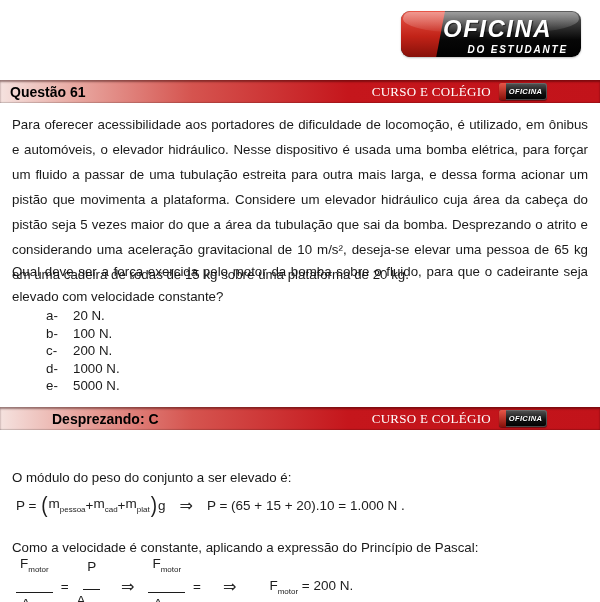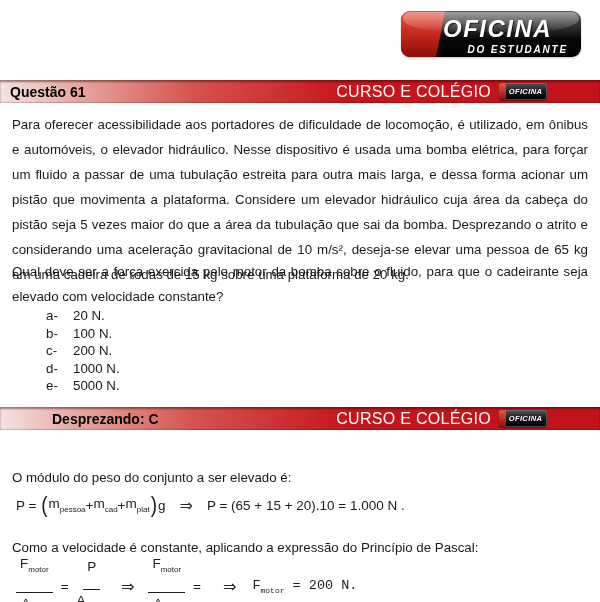--- a/index.html
+++ b/index.html
@@ -49,21 +49,21 @@
     background:linear-gradient(90deg,#f5e2df 0%,#e9aba4 12%,#d5544f 32%,#c5161c 58%,#c2131a 100%);
     box-shadow:inset 0 2px 2px rgba(45,0,0,0.45), inset 0 -1px 1px rgba(0,0,0,0.18);
     display:flex; align-items:center;
   }
   #question-bar { top:80px; }
   #answer-bar   { top:407px; }
   .bar-title { font-weight:bold; font-size:14px; color:#000; white-space:nowrap; }
   #question-bar .bar-title { margin-left:10px; }
   #answer-bar   .bar-title { margin-left:52px; }
   .bar-right { margin-left:auto; margin-right:53px; display:flex; align-items:center; gap:8px; }
-  .bar-right .curso { color:#fff; font-size:16px; letter-spacing:0.3px; white-space:nowrap; }
+  .bar-right .curso { color:#fff; font-size:13px; letter-spacing:0.3px; white-space:nowrap;font-family:Liberation Serif, serif; }
 
   
   .mini-logo {
     width:48px; height:17px; position:relative; overflow:hidden;
     background:linear-gradient(180deg,#565656 0%,#141414 55%,#000 100%);
     border-radius:3px;
     box-shadow:0 1px 1px rgba(0,0,0,0.45), inset 0 0 0 1px rgba(120,120,120,0.6);
     display:flex; align-items:center; justify-content:center;
   }
   .mini-logo .mini-red { position:absolute; left:0; top:0; bottom:0; width:7px;
@@ -88,21 +88,21 @@
   .formula { display:flex; align-items:center; font-size:13.5px; color:#1c1c1c; white-space:nowrap; }
   #weight-formula { top:494px; left:16px; }
   #pascal-formula { top:556px; left:16px; }
   .s { font-size:8px; vertical-align:-4px; }
   .bigparen { display:inline-block; font-size:19px; font-weight:400; transform:scaleY(1.2); margin:0 1px; }
   .arrow { font-size:16px; margin:0 14px; color:#2a2a2a; }
   .eq { margin:0 8px; }
   .frac { display:inline-flex; flex-direction:column; align-items:center; line-height:15px; }
   .frac .num { border-bottom:1.4px solid #1c1c1c; padding:0 4px 15px; }
   .frac .den { padding-top:3px; }
-  .res { margin-left:2px;font-family:Liberation Mono, monospace; }
+  .res { margin-left:19px; }
 </style>
 </head>
 <body>
 
 <div class="abs" id="brand-logo">
   <div class="red-wedge"></div>
   <div class="gloss"></div>
   <div class="word">OFICINA</div>
   <div class="tagline">DO ESTUDANTE</div>
 </div>

